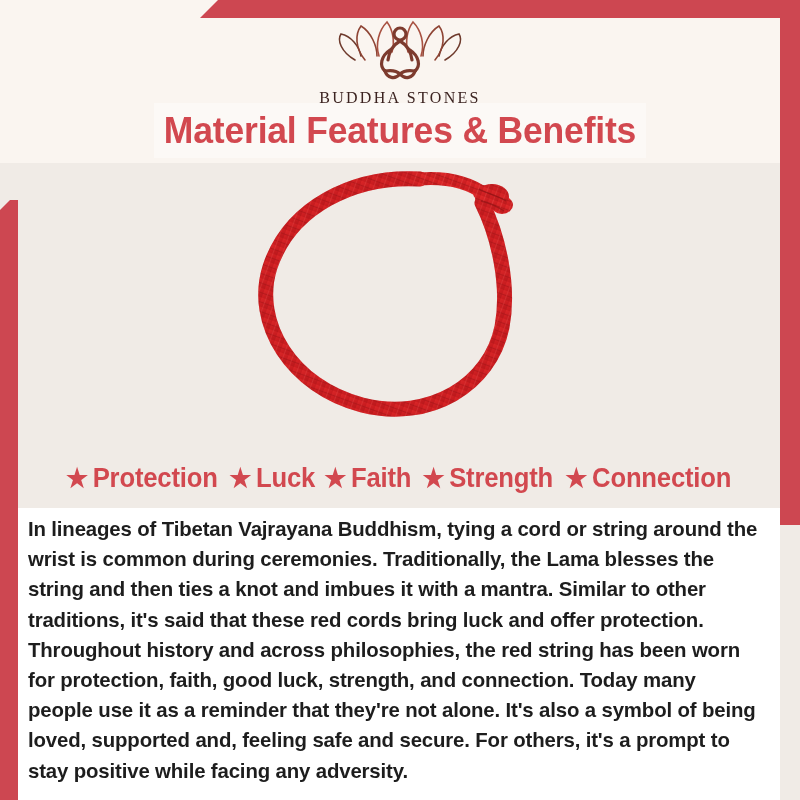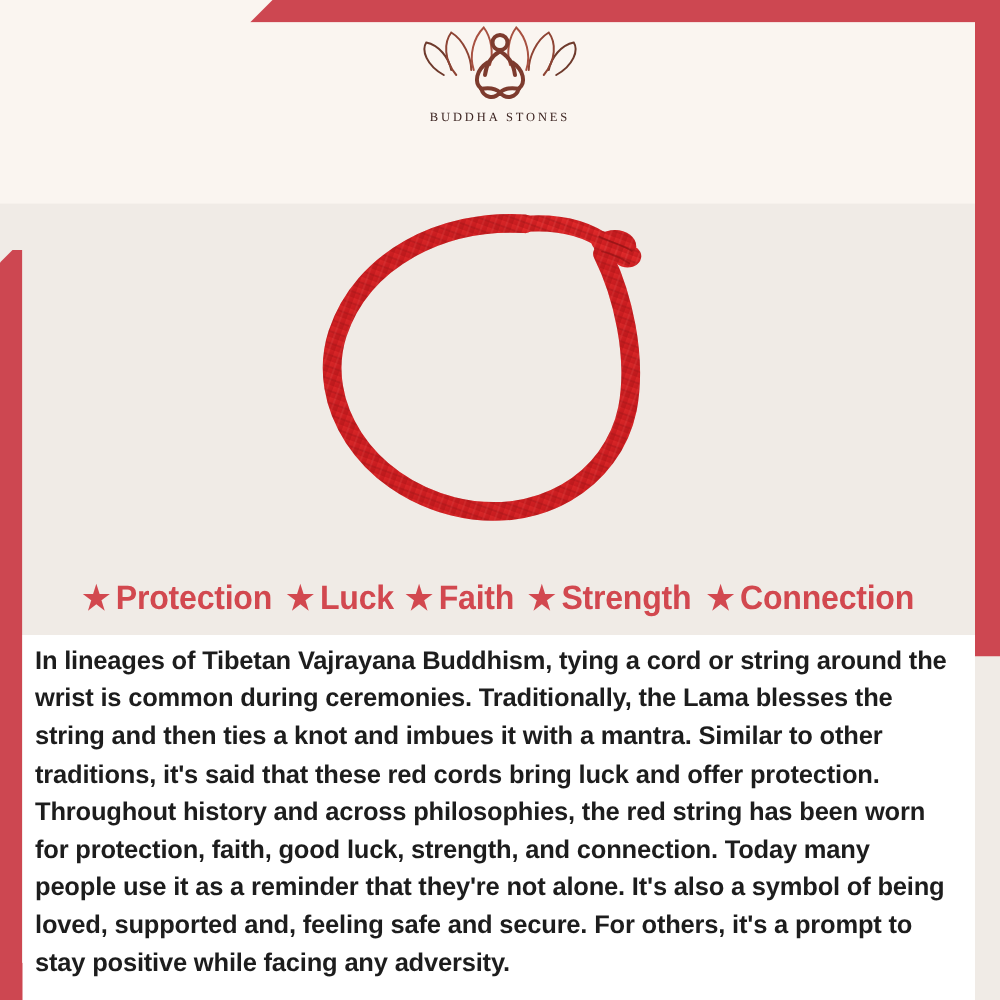--- a/index.html
+++ b/index.html
@@ -66,21 +66,21 @@
     text-align: center;
   }
   .logo-mark {
     display: block;
     margin: 0 auto;
   }
   .logo-text {
     display: block;
     margin-top: 1px;
     font-family: "Liberation Serif", serif;
-    font-size: 10px;
+    font-size: 16px;
     letter-spacing: 2.3px;
     color: #3b2320;
     font-weight: 400;
   }
   
   .title-panel {
     position: absolute;
     left: 154px; top: 103px;
     width: 492px; height: 55px;
     background: #fcf9f6;
@@ -216,20 +216,23 @@
         <path d="M85 34 C94 40, 96 50, 90 55"></path>
 
         <path d="M60 55 C62 62, 70 64, 75 58 C80 64, 88 62, 90 55"></path>
         <path d="M60 55 C66 54, 72 55, 75 58"></path>
         <path d="M90 55 C84 54, 78 55, 75 58"></path>
       </g>
     </svg>
     <span class="logo-text">BUDDHA STONES</span>
   </div>
 
+  <div class="title-panel">
+    <span class="title-text">Material Features &amp; Benefits</span>
+  </div>
 
   <div class="product-area">
     <svg class="bracelet-svg" width="330" height="262" viewBox="0 0 330 262">
       <defs>
         <linearGradient id="cordgrad" x1="0" y1="0" x2="1" y2="1">
           <stop offset="0%" stop-color="#e22c2c"></stop>
           <stop offset="50%" stop-color="#cf1f22"></stop>
           <stop offset="100%" stop-color="#b81a1c"></stop>
         </linearGradient>
         <pattern id="braid" width="9" height="9" patternUnits="userSpaceOnUse" patternTransform="rotate(20)">

